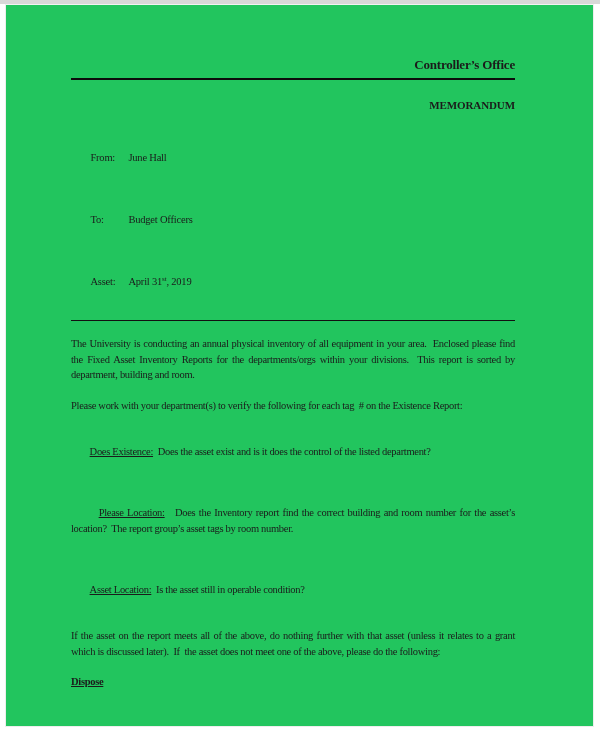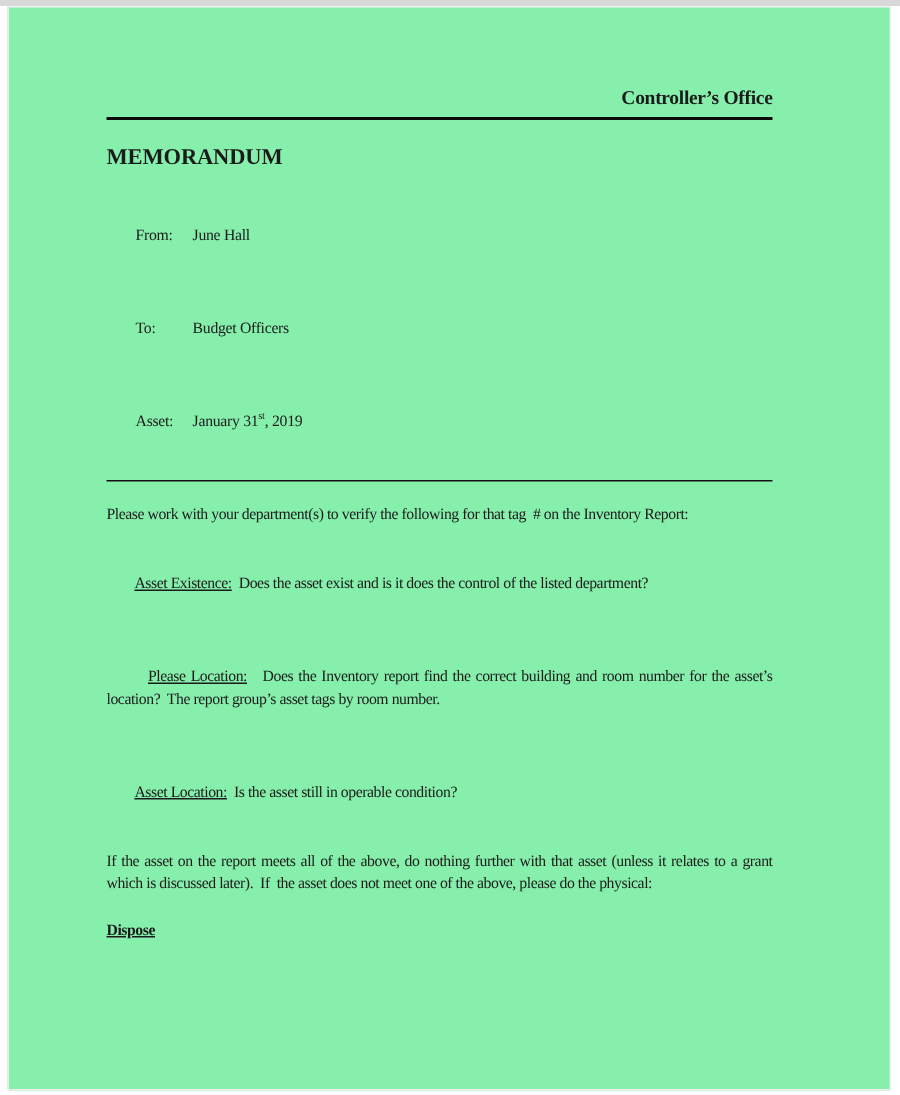--- a/index.html
+++ b/index.html
@@ -8,21 +8,21 @@
     font-family: "Liberation Serif", serif;
     color: #1b1b1b;
     position: relative;
   }
   .top-strip {
     position: absolute; top: 0; left: 0; right: 0; height: 4px;
     background: #d8d8d8;
   }
   .page {
     position: absolute; left: 5px; right: 6px; top: 4px; bottom: 3px;
-    background: #86efac;
+    background: #22c55e;
     border: 1px solid #ededed;
     border-top: 1px solid #f2f2f2;
   }
   .content {
     padding: 0 78px 0 65px;
   }
   .office {
     margin-top: 52px;
     font-size: 13px;
     font-weight: bold;
@@ -30,23 +30,23 @@
     letter-spacing: -0.2px;
     line-height: 16px;
   }
   .header-rule {
     margin-top: 5px;
     height: 2px;
     background: #0c0c0c;
   }
   .memo-title {
     margin-top: 17px;
-    font-size: 15px;
+    font-size: 11px;
     font-weight: bold;
-    text-align: left;
+    text-align: right;
     letter-spacing: -0.1px;
     line-height: 17px;
     font-family: Liberation Serif, serif;
   }
   .meta { margin-top: 20px; font-size: 10.5px; letter-spacing: -0.2px; }
   .meta-row { line-height: 16px; margin-bottom: 14px; white-space: pre-wrap; }
   .meta-label { display: inline-block; width: 38px; }
   .subject-row { margin-top: 16px; margin-bottom: 0; }
   .subject-rule { margin-top: 2px; height: 1px; background: #111111; }
   sup { font-size: 7px; vertical-align: super; line-height: 0; }
@@ -79,41 +79,42 @@
     <div class="memo-title">MEMORANDUM</div>
 
     <div class="meta">
       <div class="meta-row">
         <span class="meta-label">From:</span><span>June Hall</span>
       </div>
       <div class="meta-row">
         <span class="meta-label">To:</span><span>Budget Officers</span>
       </div>
       <div class="meta-row">
-        <span class="meta-label">Asset:</span><span><span>January 31</span><sup>st</sup><span>, 2019</span></span>
+        <span class="meta-label">Asset:</span><span><span>April 31</span><sup>st</sup><span>, 2019</span></span>
       </div>
       <div class="subject-rule"></div>
     </div>
 
     <div class="body-text">
 
+      <div class="para">The University is conducting an annual physical inventory of all equipment in your area.  Enclosed please find the Fixed Asset Inventory Reports for the departments/orgs within your divisions.  This report is sorted by department, building and room.</div>
 
-      <div class="para">Please work with your department(s) to verify the following for that tag  # on the Inventory Report:</div>
+      <div class="para">Please work with your department(s) to verify the following for each tag  # on the Existence Report:</div>
 
       <div class="para">
-        <span class="u">Asset Existence:</span><span>  Does the asset exist and is it does the control of the listed department?</span>
+        <span class="u">Does Existence:</span><span>  Does the asset exist and is it does the control of the listed department?</span>
       </div>
 
       <div class="para">
         <span class="u">Please Location:</span><span>   Does the Inventory report find the correct building and room number for the asset’s location?  The report group’s asset tags by room number.</span>
       </div>
 
       <div class="para">
         <span class="u">Asset Location:</span><span>  Is the asset still in operable condition?</span>
       </div>
 
-      <div class="para">If the asset on the report meets all of the above, do nothing further with that asset (unless it relates to a grant which is discussed later).  If  the asset does not meet one of the above, please do the physical:</div>
+      <div class="para">If the asset on the report meets all of the above, do nothing further with that asset (unless it relates to a grant which is discussed later).  If  the asset does not meet one of the above, please do the following:</div>
 
       <div class="dispose-heading">Dispose</div>
 
     </div>
   </div>
 </div>
 
 </body></html>

